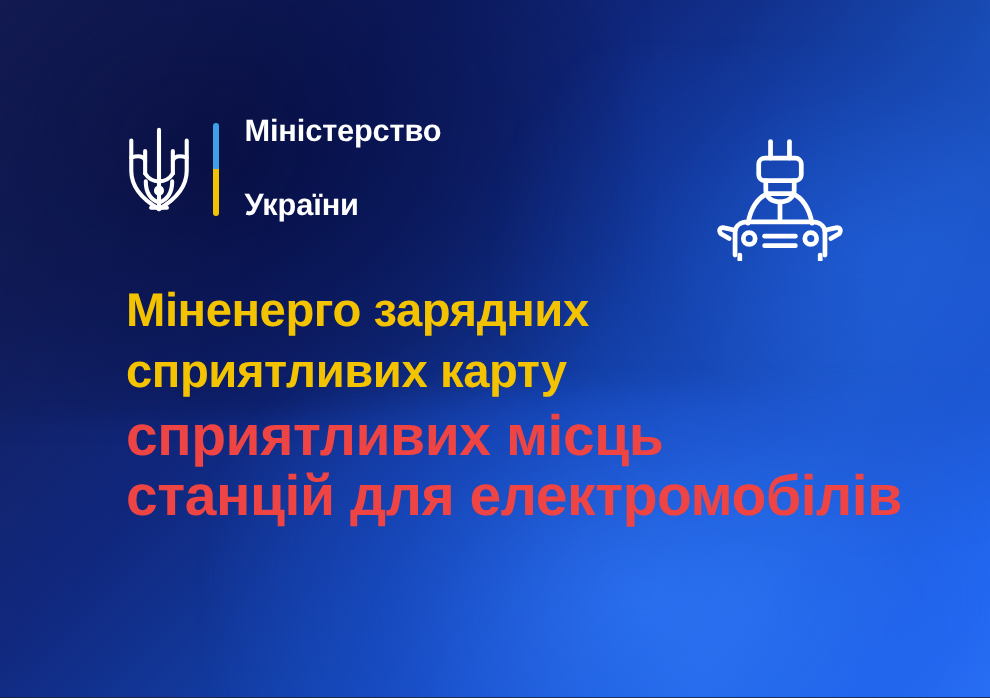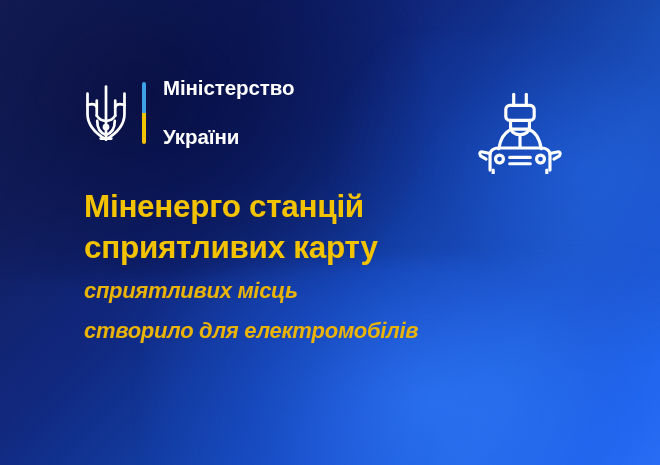--- a/index.html
+++ b/index.html
@@ -126,24 +126,23 @@
     font-weight: 700;
     white-space: nowrap;
     letter-spacing: -0.3px;
   }
   .hl-yellow {
     color: #f4c300;
     font-size: 31.5px;
     line-height: 41px;
   }
   .hl-white {
-    color: #eab308;
-    font-size: 22px;
+    color: #ef4444;
+    font-size: 38px;
     line-height: 40px;
-    font-style: italic;
   }
   .hl-gap { height: 3px; }
 </style>
 </head>
 <body>
 
 <div id="poster">
 
   <div class="bg-base"></div>
   <div class="bg-dark-topleft"></div>
@@ -212,20 +211,20 @@
         <circle cx="34" cy="85" r="5"></circle>
         <circle cx="86" cy="85" r="5"></circle>
 
         <path d="M47 83 L73 83"></path>
         <path d="M47 91 L73 91"></path>
       </g>
     </svg>
   </span>
 
   <div class="headline">
-    <div class="hl-line hl-yellow">Міненерго станцій</div>
+    <div class="hl-line hl-yellow">Міненерго зарядних</div>
     <div class="hl-line hl-yellow">сприятливих карту</div>
     <div class="hl-gap"></div>
     <div class="hl-line hl-white">сприятливих місць</div>
-    <div class="hl-line hl-white">створило для електромобілів</div>
+    <div class="hl-line hl-white">станцій для електромобілів</div>
   </div>
 
 </div>
 
 </body></html>

